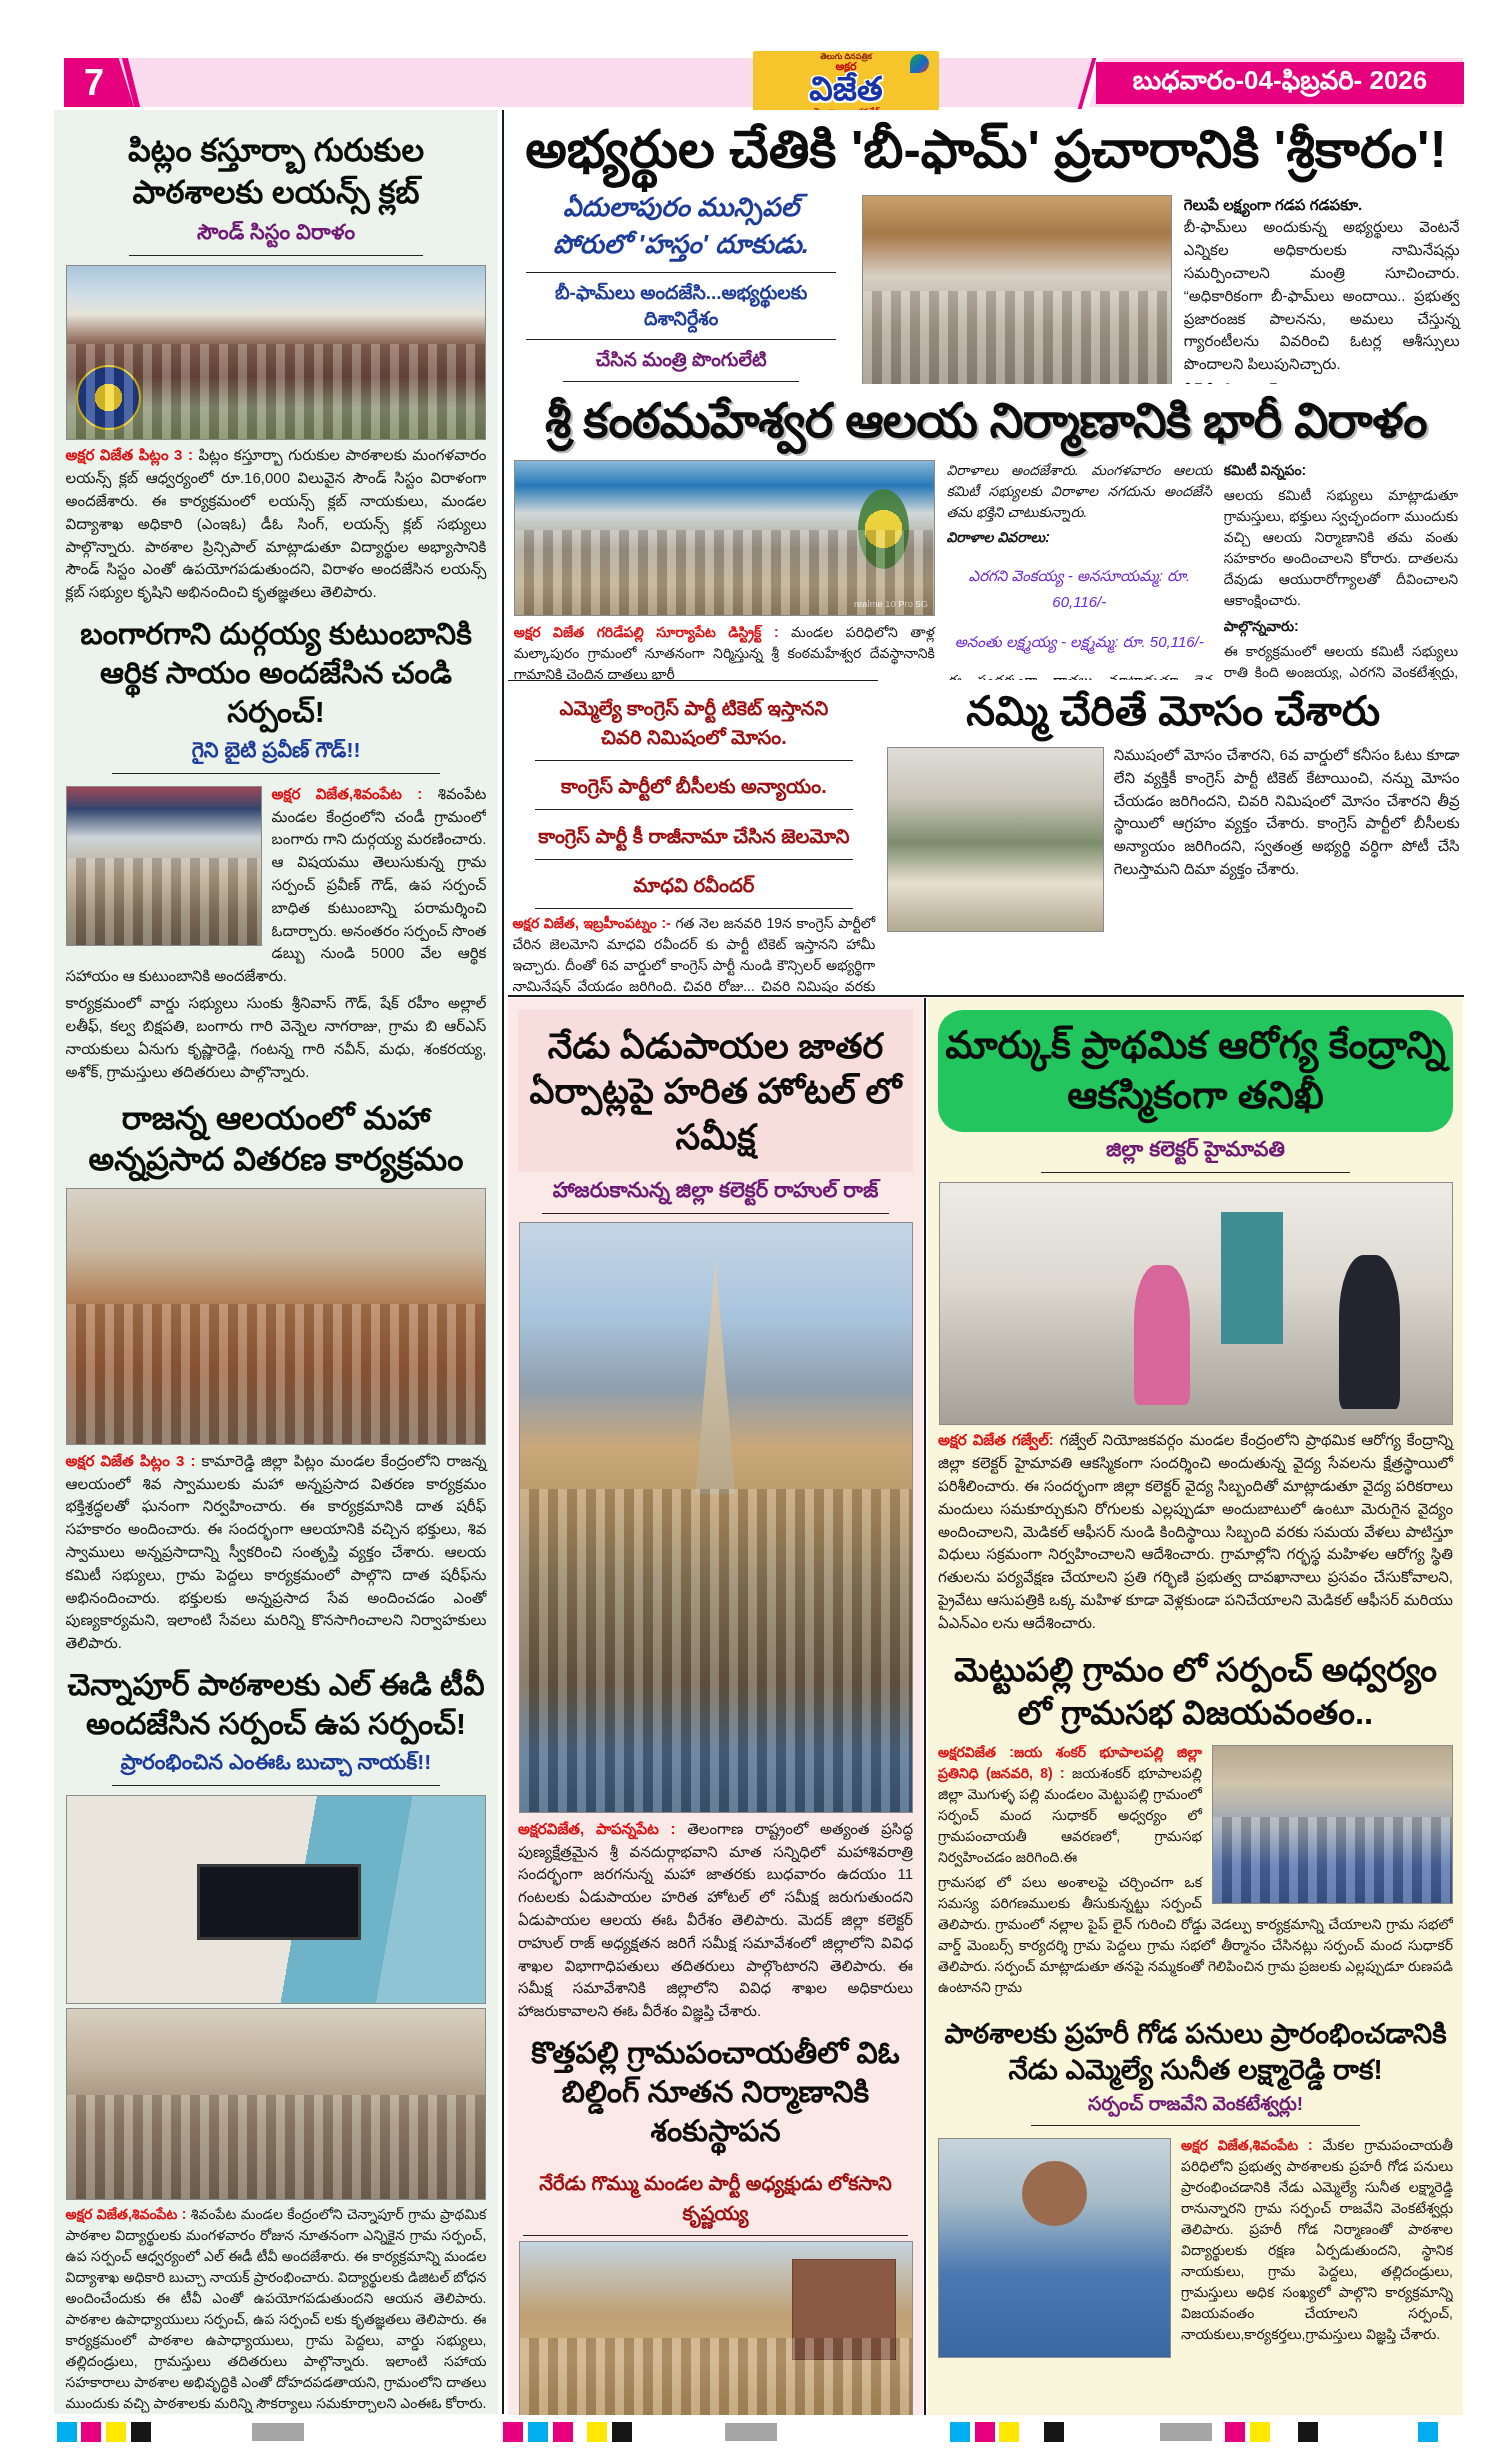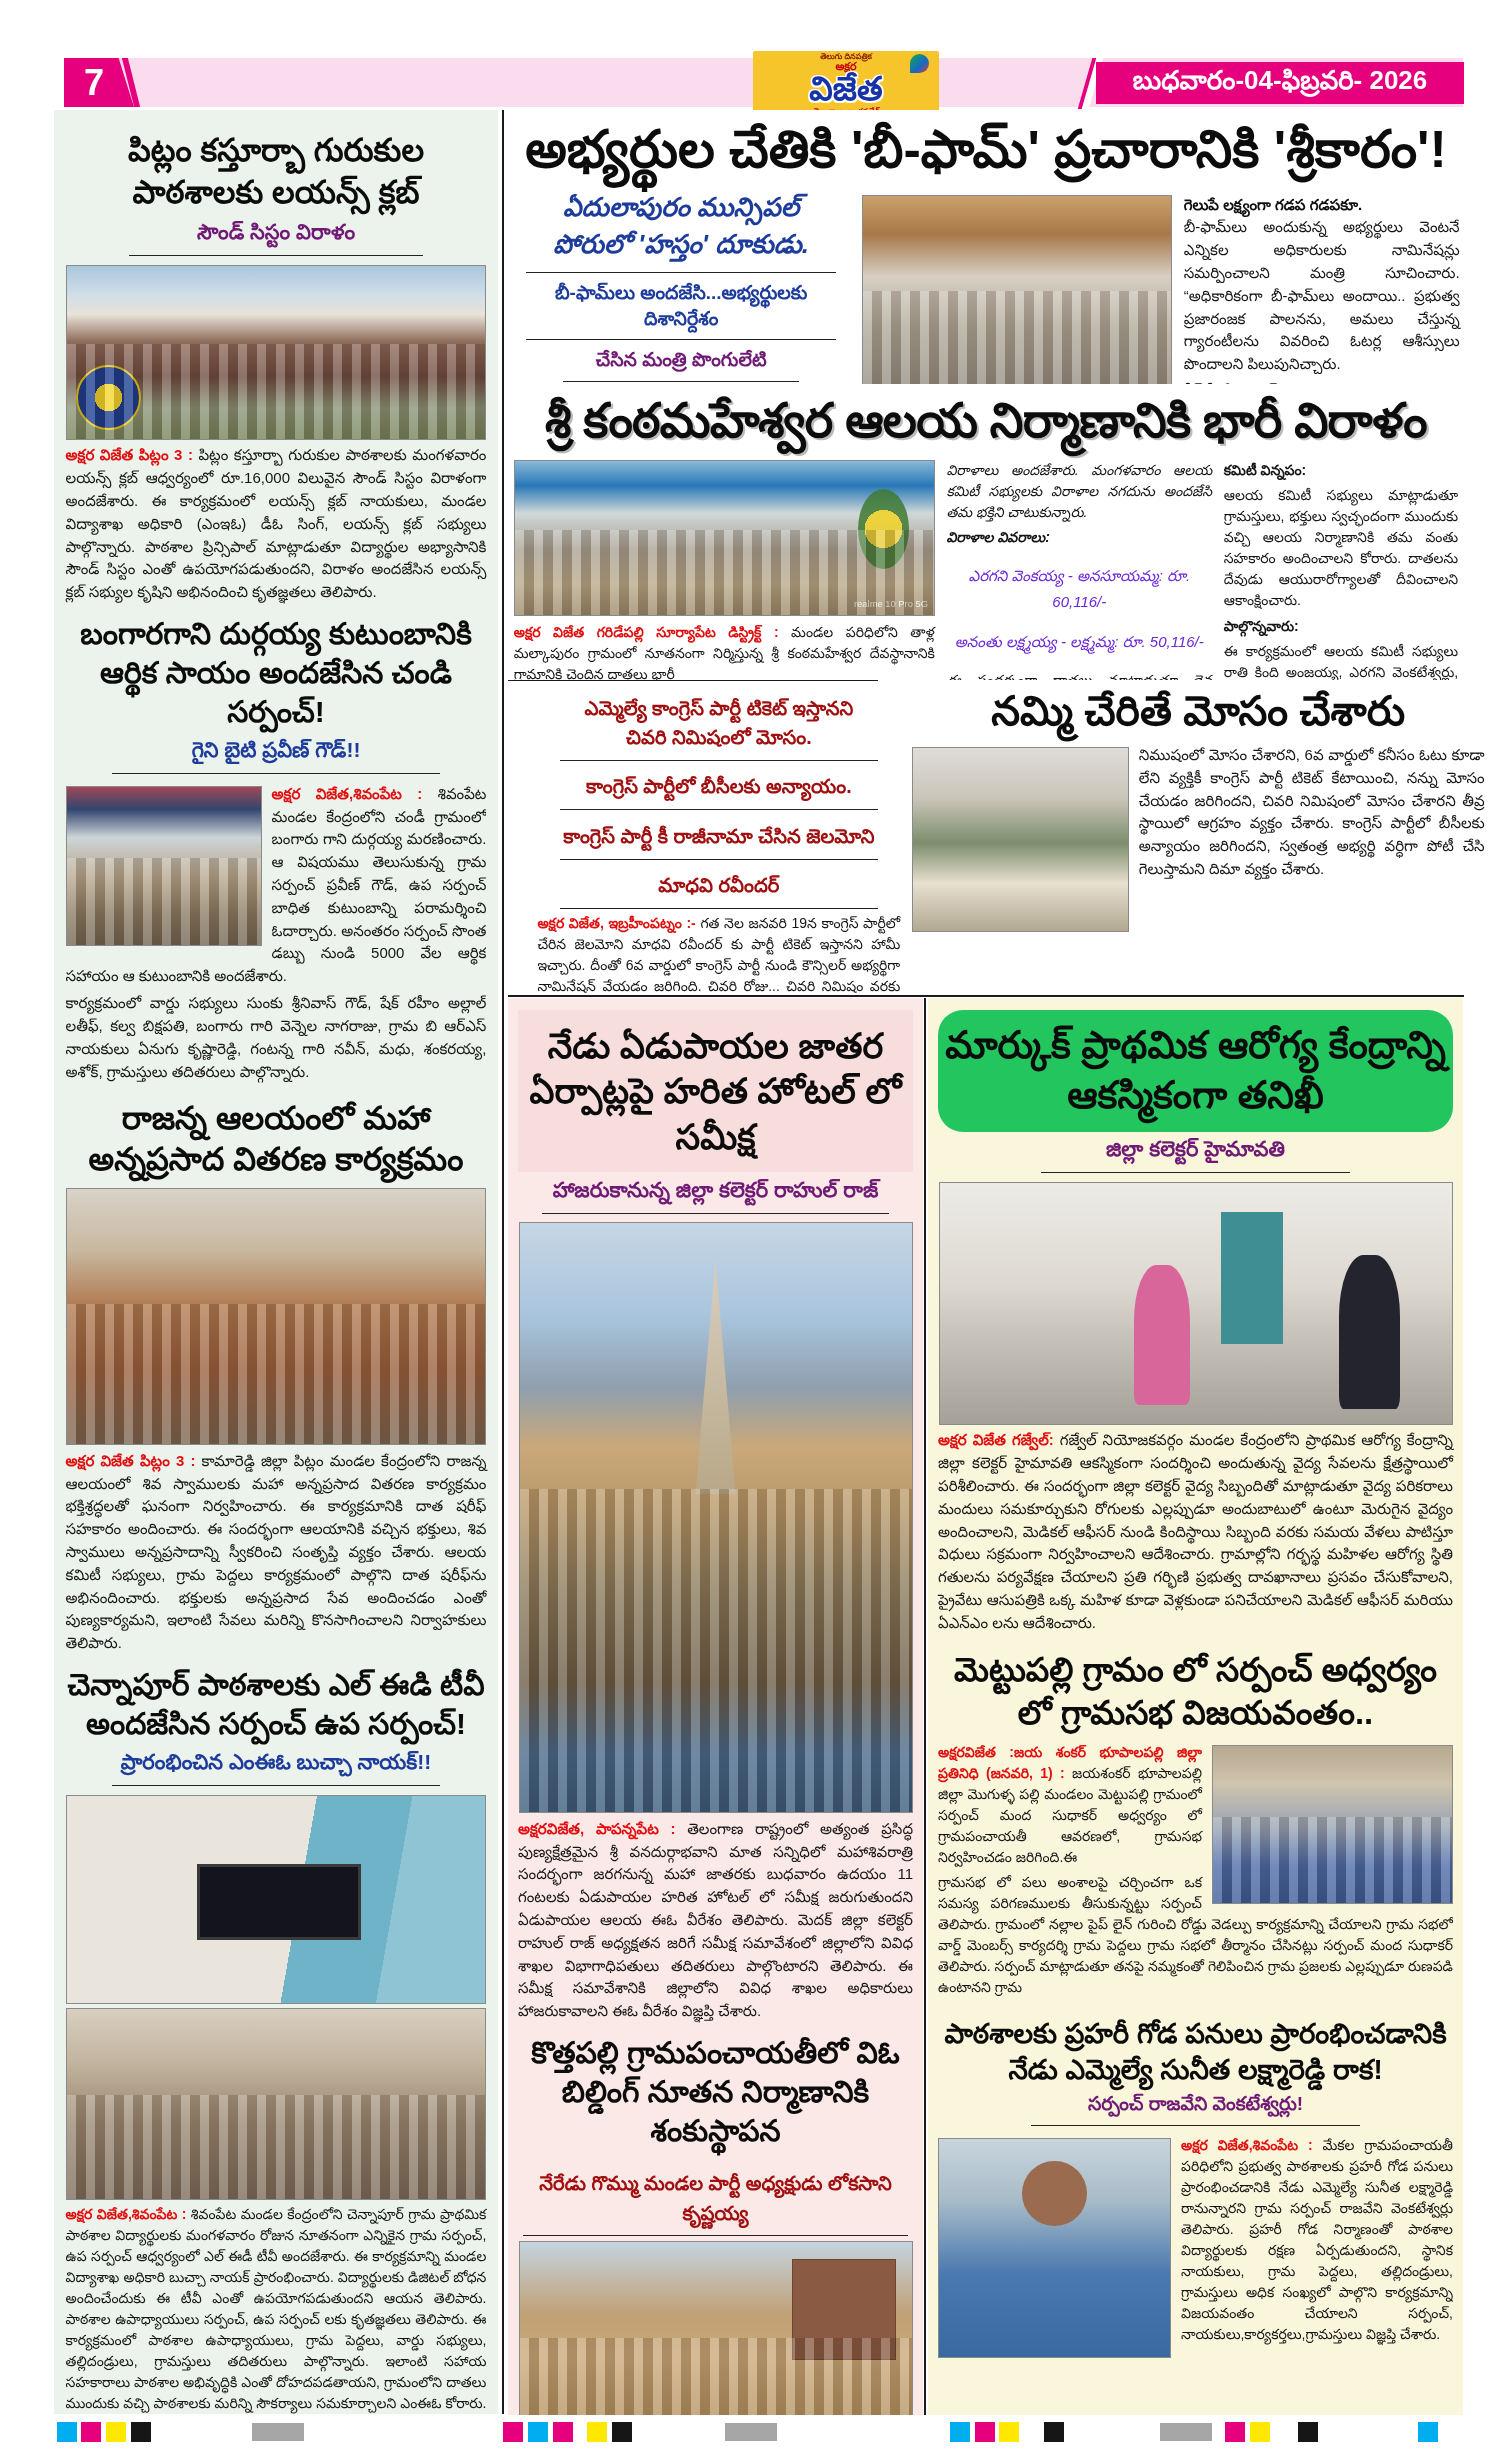--- a/index.html
+++ b/index.html
@@ -24,21 +24,21 @@
   .date-slash{position:absolute;left:1085px;top:58px;width:7.3px;height:51px;background:#fff;transform:skewX(-16deg);
               border-left:4.4px solid #e6007d;}
   
   .vrule{position:absolute;background:#1a1a1a;width:1.5px;}
   .hrule{position:absolute;background:#1a1a1a;height:1.5px;}
   
   .leftcol{position:absolute;left:54px;top:110px;width:444px;height:2304px;background:#ecf3ec;
            padding:10px 11.6px;box-sizing:border-box;overflow:hidden;}
   .midtop{position:absolute;left:508px;top:110px;width:956px;height:274px;background:#fff;overflow:hidden;}
   .temple{position:absolute;left:508px;top:386px;width:956px;height:294px;background:#fff;overflow:hidden;}
-  .mosam{position:absolute;left:533px;top:682px;width:956px;height:313px;background:#fff;overflow:hidden;}
+  .mosam{position:absolute;left:508px;top:682px;width:956px;height:313px;background:#fff;overflow:hidden;}
   .pinkcol{position:absolute;left:508px;top:998px;width:415px;height:1417px;background:#fbe9e7;
            padding:7.3px 10px;box-sizing:border-box;overflow:hidden;}
   .creamcol{position:absolute;left:928px;top:998px;width:535px;height:1417px;background:#faf6dc;
             padding:7.3px 10px;box-sizing:border-box;overflow:hidden;}
   
   .hl{font-weight:bold;color:#0c0c0c;text-align:center;line-height:1.3;}
   .hl-left{font-size:32px;margin:10px 0 7.3px;}
   .hl-bform{font-size:52px;margin:5.8px 0 2.9px;}
   .hl-temple{font-size:48px;letter-spacing:-0.7px;text-shadow:2.2px 2.2px 0 #bbb;margin:4.4px 0 7.3px;}
   .hl-mosam{font-size:41px;margin:2.9px 0 5.8px;}
@@ -268,21 +268,21 @@
     <p class="body-txt">
       <span class="dateline">అక్షర విజేత గజ్వేల్:</span>
       <span>గజ్వేల్ నియోజకవర్గం మండల కేంద్రంలోని ప్రాథమిక ఆరోగ్య కేంద్రాన్ని జిల్లా కలెక్టర్ హైమావతి ఆకస్మికంగా సందర్శించి అందుతున్న వైద్య సేవలను క్షేత్రస్థాయిలో పరిశీలించారు. ఈ సందర్భంగా జిల్లా కలెక్టర్ వైద్య సిబ్బందితో మాట్లాడుతూ వైద్య</span>
       <span>పరికరాలు మందులు సమకూర్చుకుని రోగులకు ఎల్లప్పుడూ అందుబాటులో ఉంటూ మెరుగైన వైద్యం అందించాలని, మెడికల్ ఆఫీసర్ నుండి కిందిస్థాయి సిబ్బంది వరకు సమయ వేళలు పాటిస్తూ విధులు సక్రమంగా నిర్వహించాలని ఆదేశించారు. గ్రామాల్లోని గర్భస్థ మహిళల ఆరోగ్య స్థితి గతులను పర్యవేక్షణ చేయాలని ప్రతి గర్భిణి ప్రభుత్వ దావఖానాలు ప్రసవం చేసుకోవాలని, ప్రైవేటు ఆసుపత్రికి ఒక్క మహిళ కూడా వెళ్లకుండా పనిచేయాలని మెడికల్ ఆఫీసర్ మరియు ఏఎన్ఎం లను ఆదేశించారు.</span>
     </p>
 
     <div class="hl hl-mett">మెట్టుపల్లి గ్రామం లో సర్పంచ్ అధ్వర్యం లో  గ్రామసభ విజయవంతం..</div>
     <div style="overflow:hidden;">
       <div class="photo ph-sabha crowd wrap-photo-r" style="width:239px;height:157px;"></div>
       <p class="body-txt body-sm" style="margin-top:0;">
-        <span class="dateline">అక్షరవిజేత :జయ శంకర్ భూపాలపల్లి జిల్లా ప్రతినిధి (జనవరి, 1) :</span>
+        <span class="dateline">అక్షరవిజేత :జయ శంకర్ భూపాలపల్లి జిల్లా ప్రతినిధి (జనవరి, 8) :</span>
         <span>జయశంకర్ భూపాలపల్లి జిల్లా మొగుళ్ళ పల్లి మండలం మెట్టుపల్లి గ్రామంలో సర్పంచ్ మంద సుధాకర్ అధ్వర్యం లో గ్రామపంచాయతీ ఆవరణలో, గ్రామసభ నిర్వహించడం జరిగింది.ఈ</span>
       </p>
       <p class="body-txt body-sm">గ్రామసభ లో పలు అంశాలపై చర్చించగా ఒక సమస్య పరిగణములకు తీసుకున్నట్టు సర్పంచ్ తెలిపారు. గ్రామంలో నల్లాల పైప్ లైన్ గురించి రోడ్డు వెడల్పు కార్యక్రమాన్ని చేయాలని గ్రామ సభలో వార్డ్ మెంబర్స్ కార్యదర్శి గ్రామ పెద్దలు గ్రామ సభలో తీర్మానం చేసినట్లు సర్పంచ్ మంద సుధాకర్ తెలిపారు. సర్పంచ్ మాట్లాడుతూ తనపై నమ్మకంతో గెలిపించిన గ్రామ ప్రజలకు ఎల్లప్పుడూ రుణపడి ఉంటానని గ్రామ</p>
     </div>
 
     <div class="hl hl-prahari">పాఠశాలకు ప్రహరీ గోడ పనులు ప్రారంభించడానికి నేడు ఎమ్మెల్యే సునీత లక్ష్మారెడ్డి రాక!</div>
     <div class="sub-red" style="width:64%;font-size:19px;">సర్పంచ్ రాజవేని వెంకటేశ్వర్లు!</div>
     <div style="overflow:hidden;">
       <div class="photo ph-portrait wrap-photo-l" style="width:231px;height:218px;">
         <span class="head"></span>

